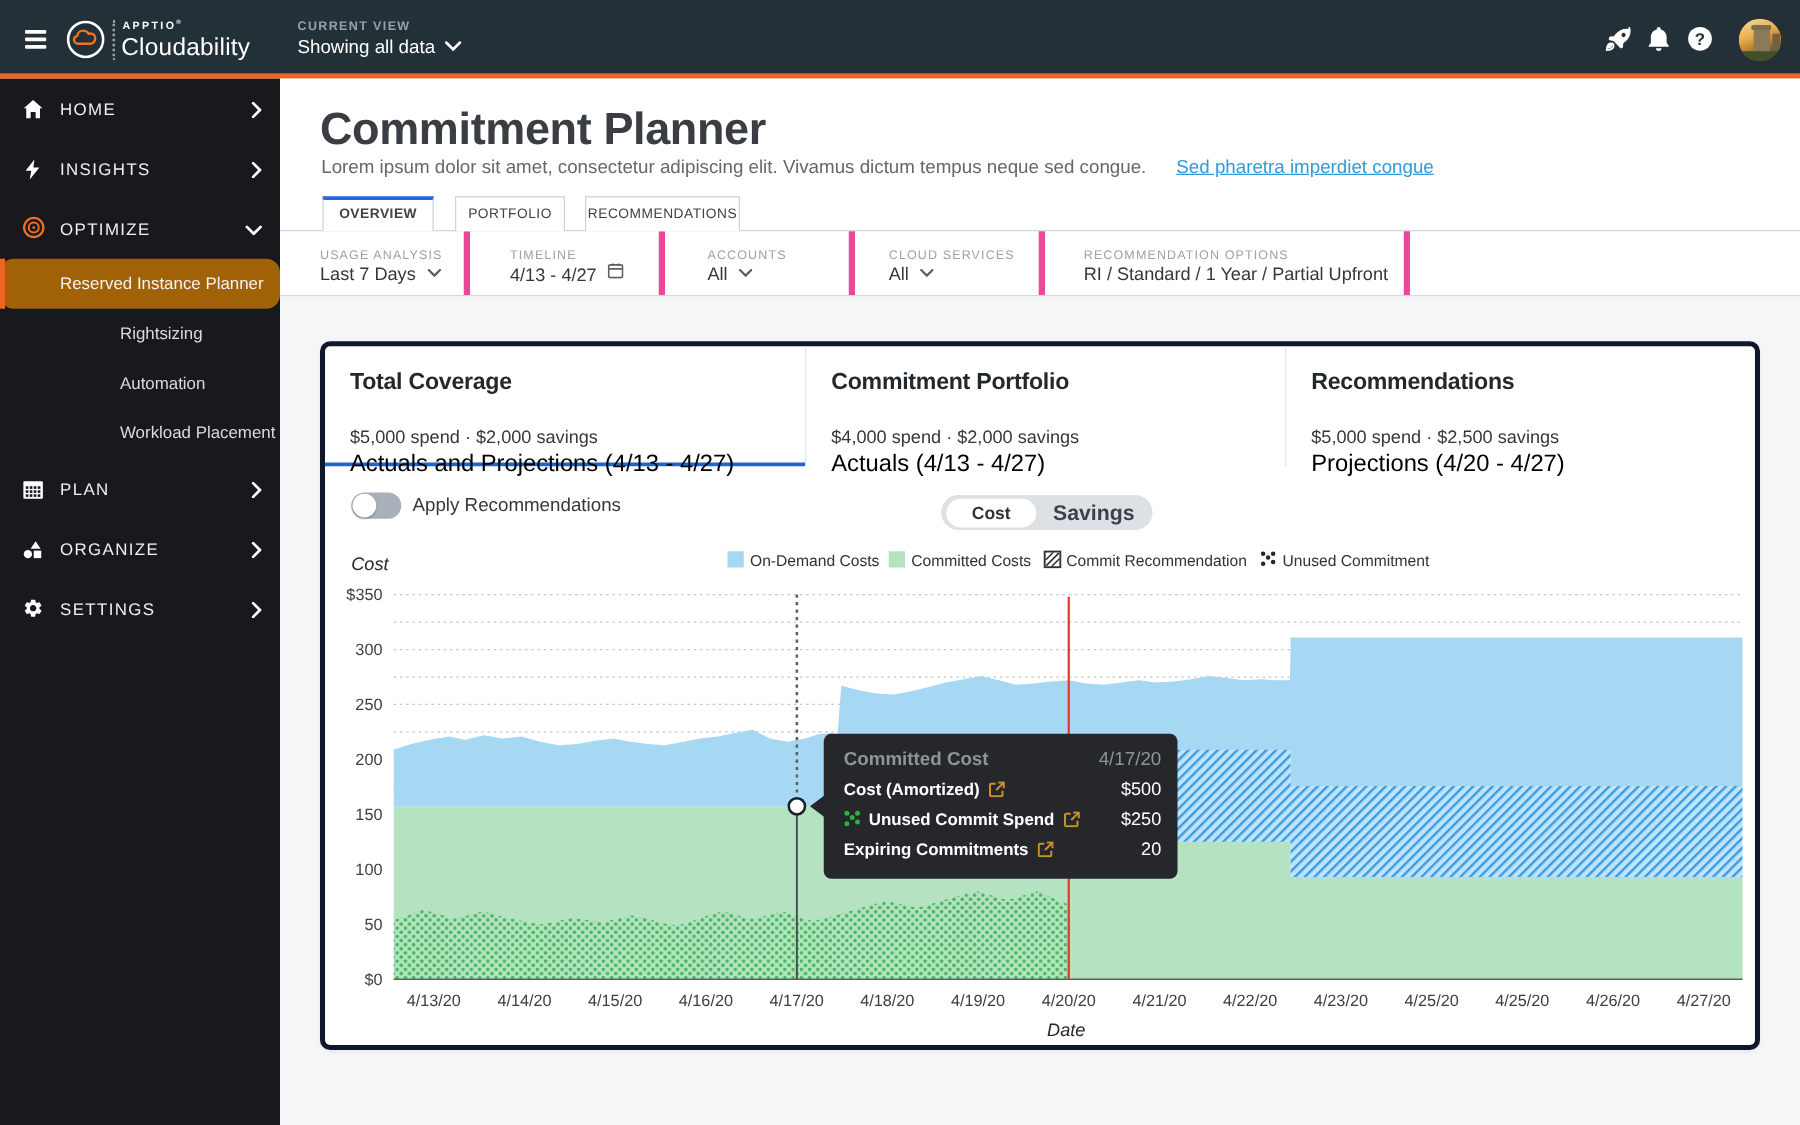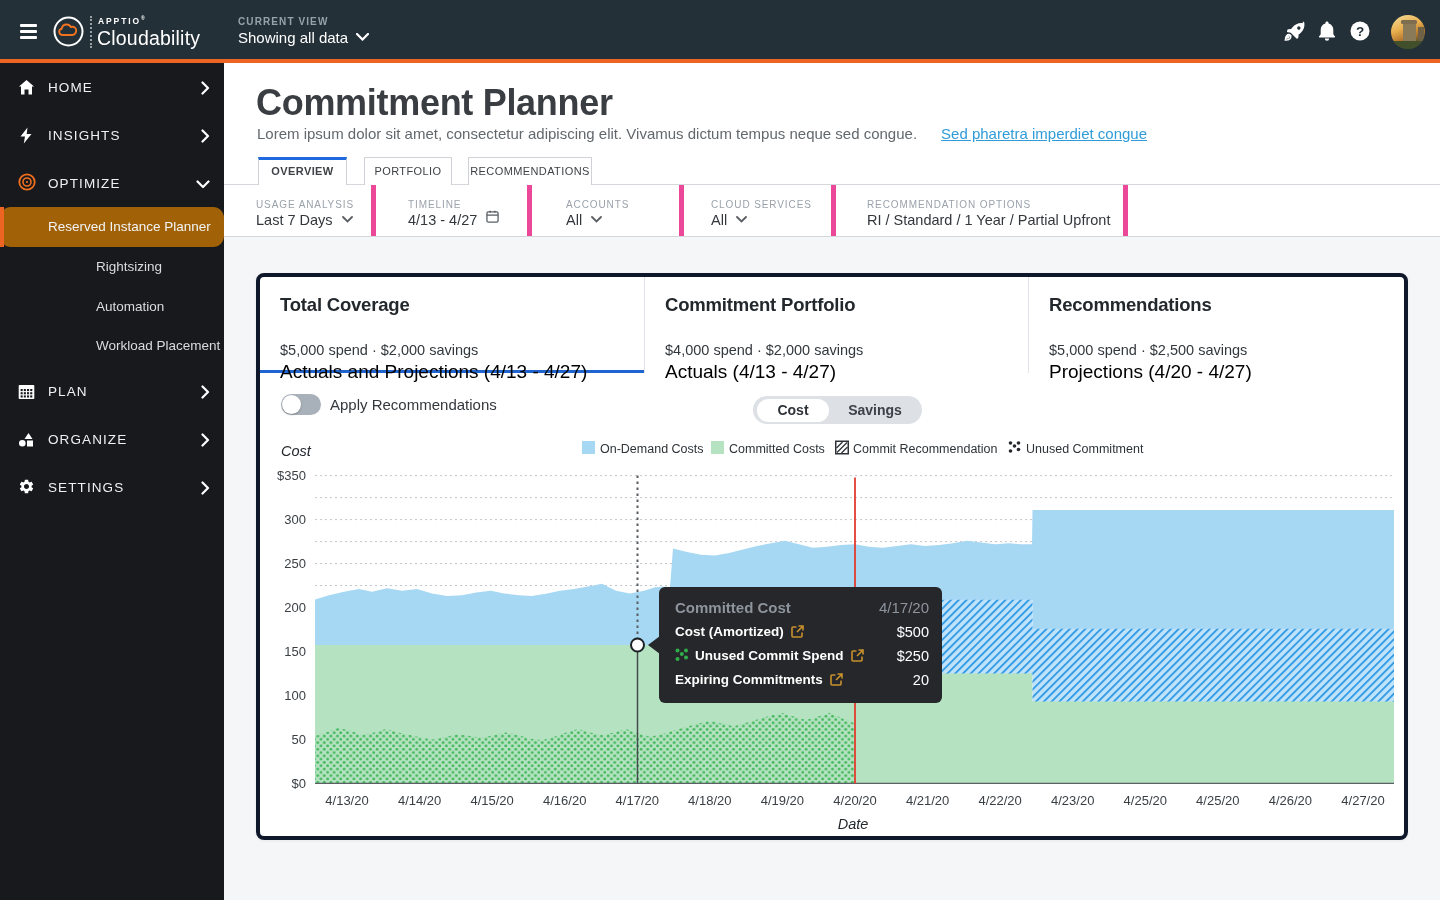--- a/index.html
+++ b/index.html
@@ -54,21 +54,21 @@
 .chead .v { position:absolute; left:20px; top:65px; font-size:14.5px; color:#33383d; white-space:nowrap; }
 #ch1 { left:0; width:384px; border-bottom:3px solid #2064cf; }
 #ch2 { left:384px; width:384px; border-left:1px solid #e0e3e7; }
 #ch3 { left:768px; width:384px; border-left:1px solid #e0e3e7; }
 
 #toggle { position:absolute; left:21px; top:117px; width:40px; height:21px; background:#a8b0ba; border-radius:11px; }
 #toggle .knob { position:absolute; left:1px; top:1px; width:19px; height:19px; background:#fff; border-radius:50%; box-shadow:0 1px 2px rgba(0,0,0,.25); }
 #tglab { position:absolute; left:70px; top:119px; font-size:15px; color:#33383d; }
 #seg { position:absolute; left:493px; top:119px; width:169px; height:28px; background:#dde1e6; border-radius:14px; }
 #seg .cost { position:absolute; left:4px; top:2.5px; width:72px; height:23px; background:#fff; border-radius:12px; text-align:center; line-height:23px; font-size:14px; font-weight:bold; color:#2e3338; }
-#seg .sav { position:absolute; left:86px; top:2.5px; width:72px; height:23px; text-align:center; line-height:23px; font-size:14px; font-weight:bold; color:#3c4147; }
+#seg .sav { position:absolute; left:86px; top:2.5px; width:72px; height:23px; text-align:center; line-height:23px; font-size:17px; font-weight:bold; color:#3c4147; }
 
 #tip { position:absolute; left:399px; top:310px; width:283px; height:116px; background:#26272b; border-radius:6px; color:#fff; }
 #tip:before { content:""; position:absolute; left:-11px; top:49px; border:9px solid transparent; border-right:12px solid #26272b; border-left:none; }
 #tip .row { position:absolute; left:16px; right:13px; height:20px; }
 #tip .lab { float:left; font-size:13.5px; font-weight:bold; }
 #tip .val { float:right; font-size:14.5px; }
 #tip .ttl { font-size:15px; font-weight:bold; color:#8d949c; }
 #tip .tdt { font-size:15px; color:#8d949c; font-weight:normal; }
 .xlnk { display:inline-block; vertical-align:-2px; margin-left:7px; }
 </style>

